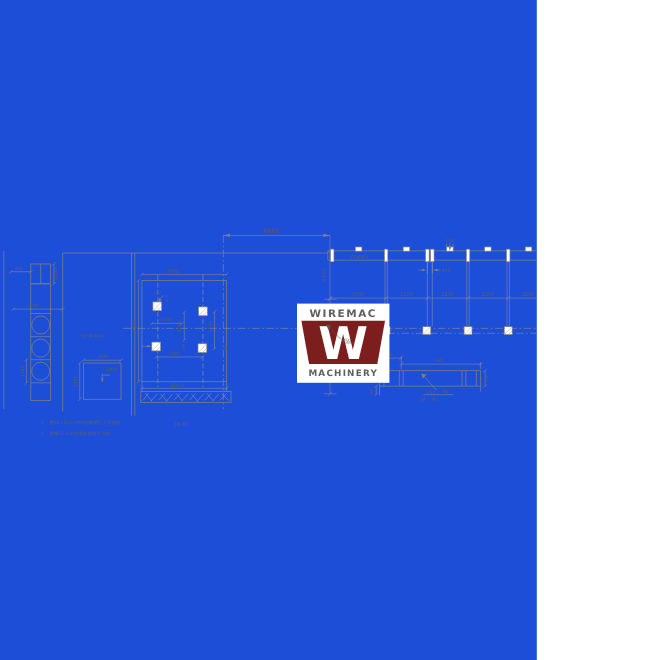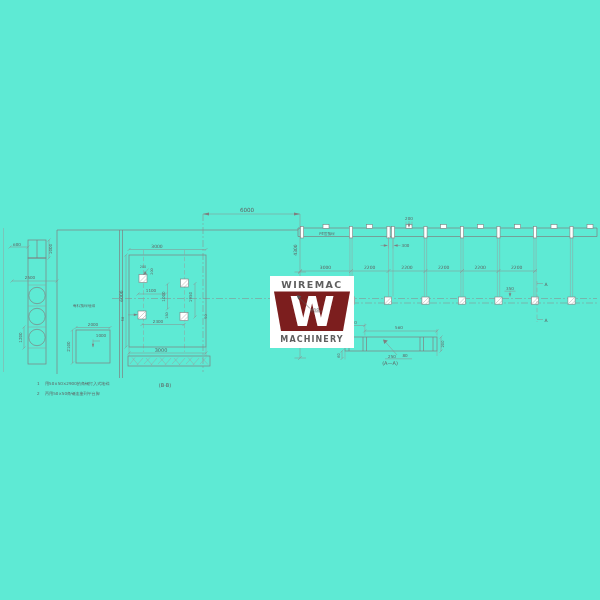--- a/index.html
+++ b/index.html
@@ -1,16 +1,16 @@
 <!DOCTYPE html>
 <html><head>
 <meta charset="utf-8">
 <style>
   html,body{margin:0;padding:0;background:#fff;}
-  .page{position:relative;width:600px;height:600px;background:#5eead4;overflow:hidden;}
+  .page{position:relative;width:488px;height:600px;background:#1d4ed8;overflow:hidden;}
   svg{display:block;}
   .ln{stroke:#7f7f7f;stroke-width:.7;fill:none;}
   .lt{stroke:#9a9a9a;stroke-width:.45;fill:none;}
   .dm{stroke:#8c8c8c;stroke-width:.5;fill:none;}
   .cl{stroke:#8c8c8c;stroke-width:.55;fill:none;stroke-dasharray:7 2.2 1.6 2.2;}
   .dsh{stroke:#9a9a9a;stroke-width:.5;fill:none;stroke-dasharray:4.5 2.2;}
   .wht{fill:#fff;stroke:#7f7f7f;stroke-width:.6;}
   text{font-family:"DejaVu Sans",sans-serif;fill:#5f5f5f;}
   .t34{font-size:3.4px;}.t36{font-size:3.7px;}.t4{font-size:4.1px;}
   .t44{font-size:4.5px;}.t5{font-size:5px;}.t55{font-size:5.6px;}

